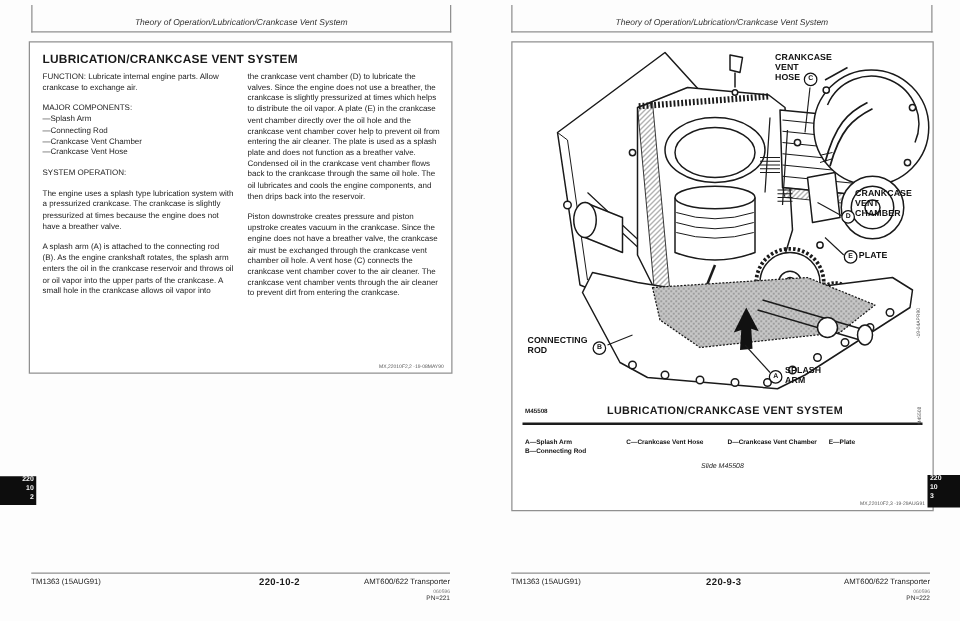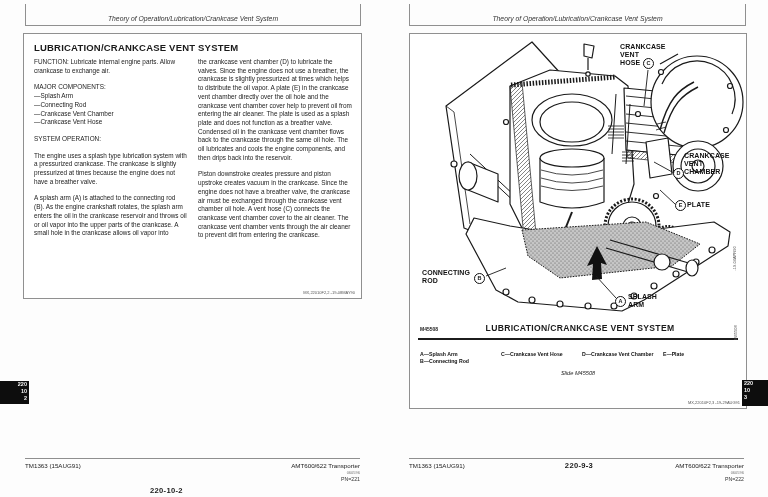--- a/index.html
+++ b/index.html
@@ -81,21 +81,21 @@
     </div>
 
     <div class="abs tab right-al" style="left:0;top:381px;width:29px;height:23px;">
         <div>220</div>
         <div>10</div>
         <div>2</div>
       </div>
 
     <div class="abs foot-rule" style="left:25px;top:458px;width:335px;"></div>
     <div class="abs foot-left" style="left:25px;top:462px;">TM1363 (15AUG91)</div>
-    <div class="abs foot-center" style="left:150px;top:486px;width:90px;text-align:left;">220-10-2</div>
+    <div class="abs foot-center" style="left:150px;top:461px;width:90px;text-align:right;">220-10-2</div>
     <div class="abs foot-right" style="left:240px;top:462px;width:120px;">AMT600/622 Transporter</div>
     <div class="abs foot-tiny" style="left:240px;top:470px;width:120px;">060596</div>
     <div class="abs foot-pn" style="left:240px;top:476px;width:120px;">PN=221</div>
   </div>
 
   <div class="abs" style="left:384px;top:0;width:384px;height:497px;">
     <div class="abs head-band" style="left:25px;width:335px;">
       <span>Theory of Operation/Lubrication/Crankcase Vent System</span>
     </div>
 

